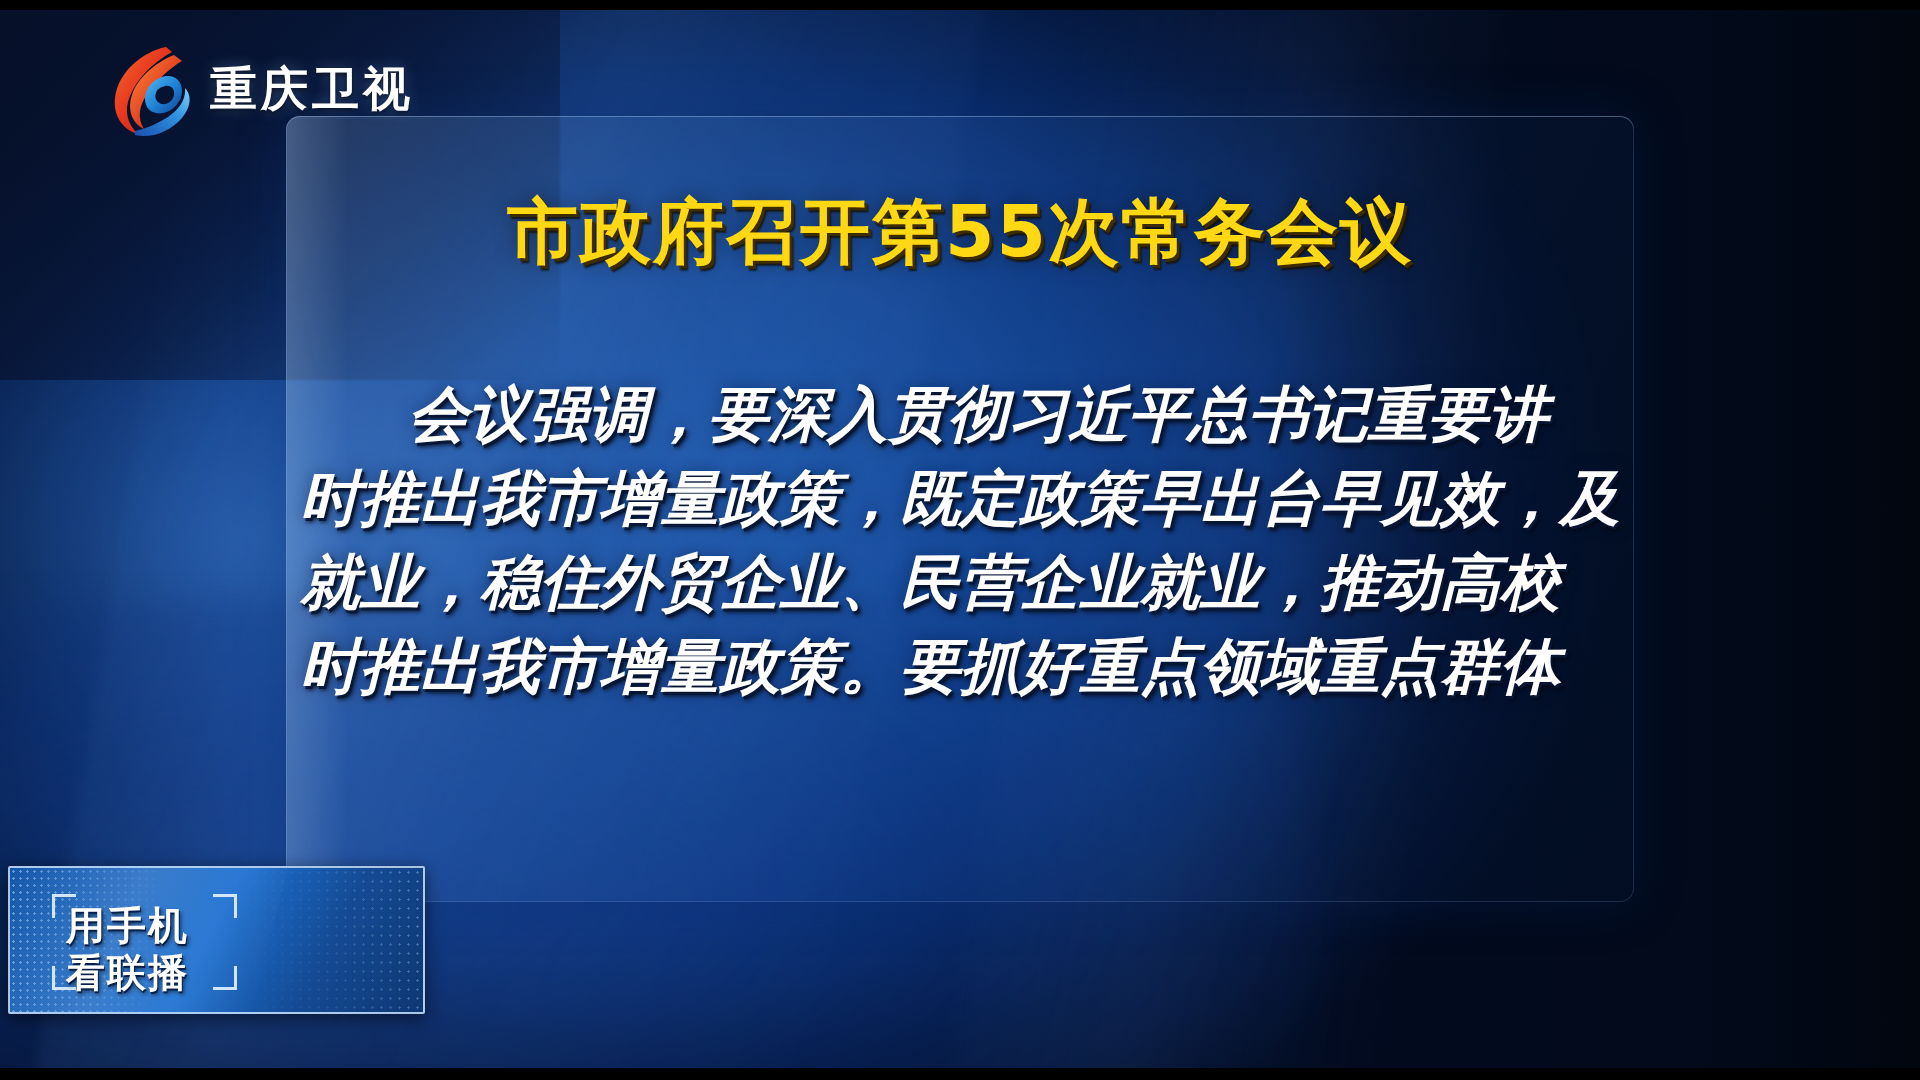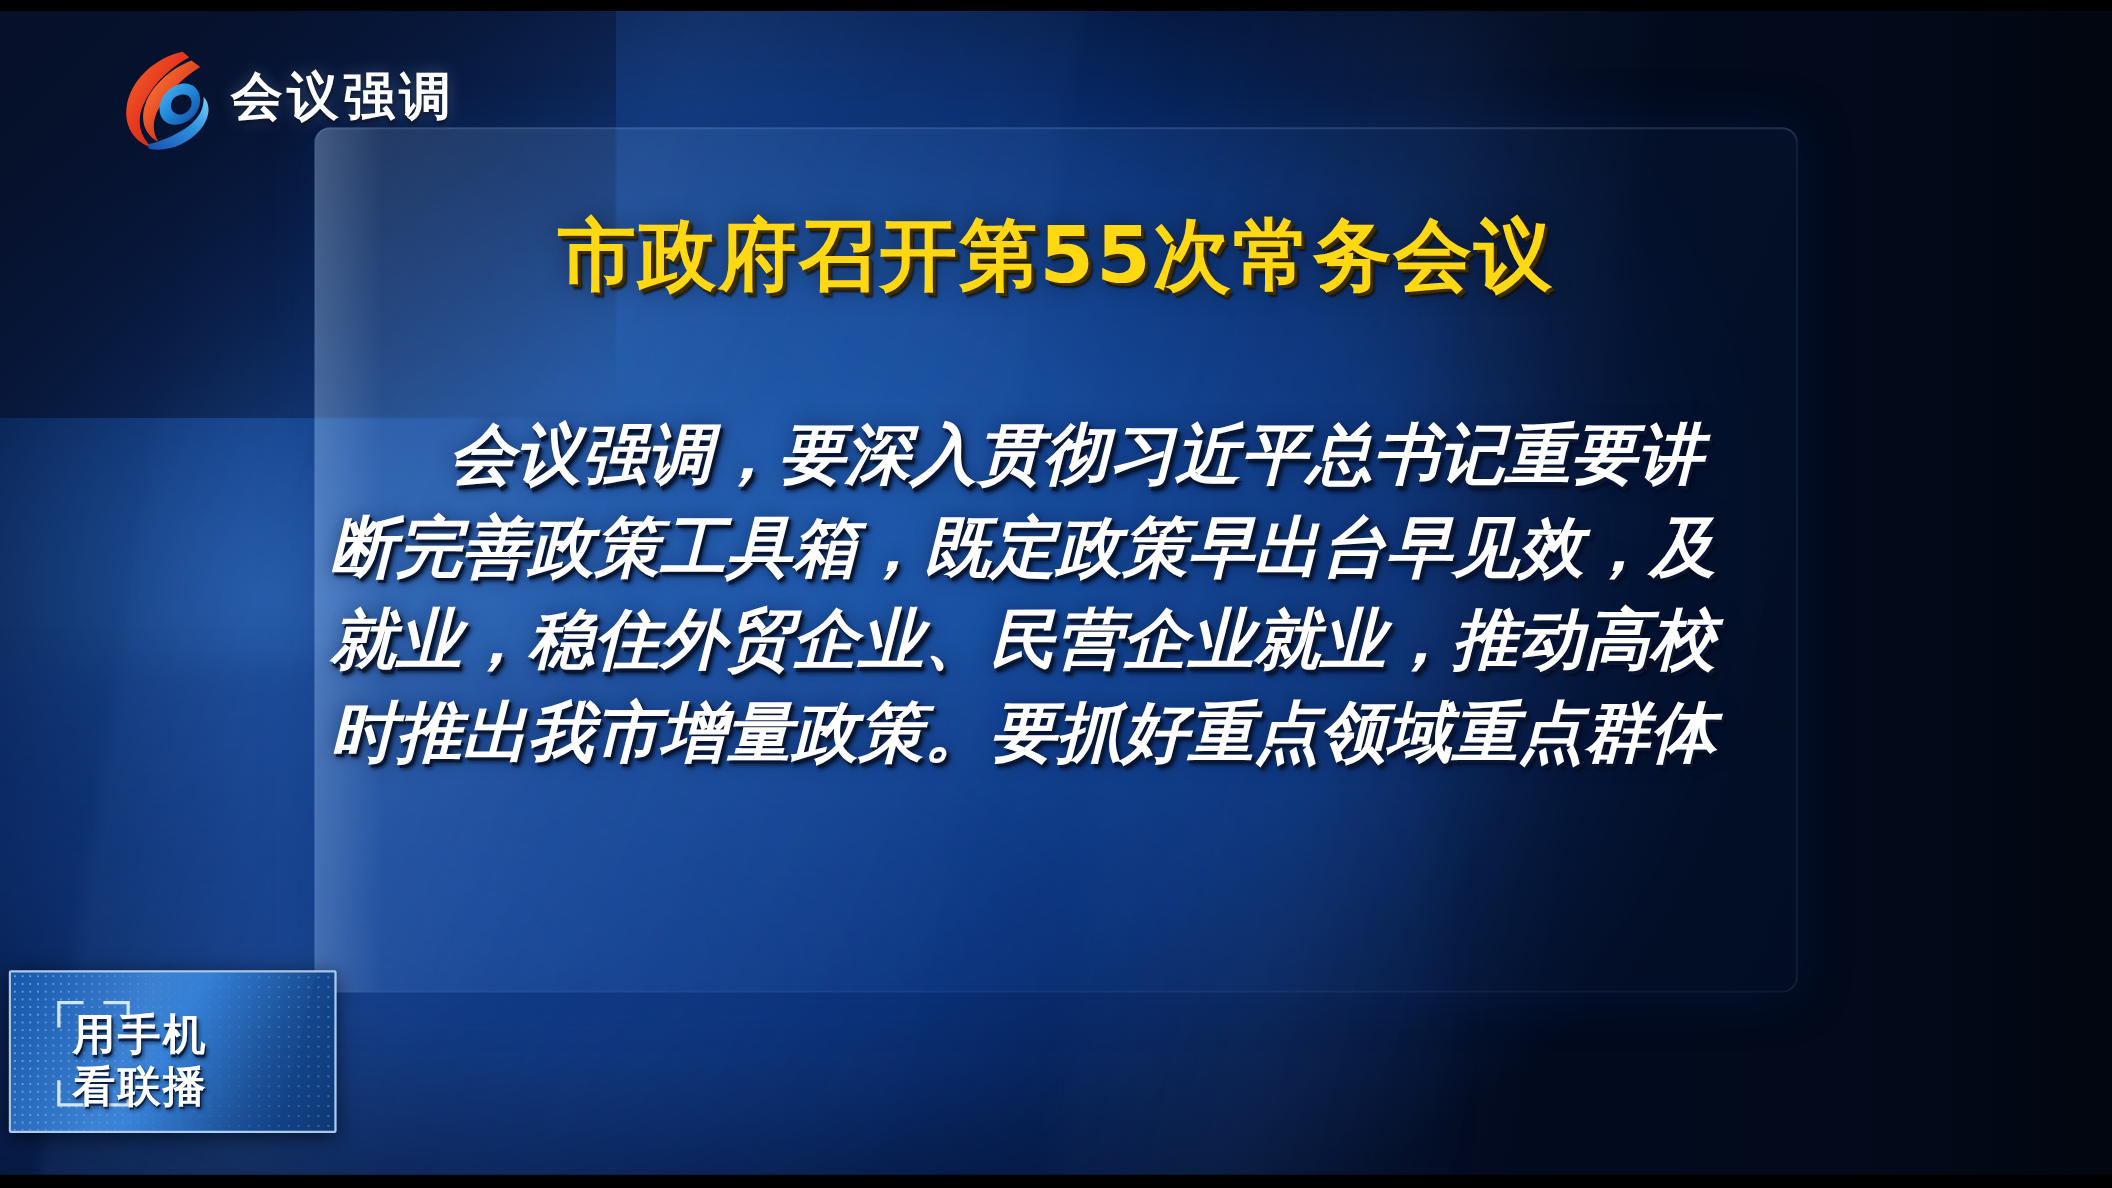--- a/index.html
+++ b/index.html
@@ -141,22 +141,22 @@
   #body-copy .line{
     display:block;
     white-space:nowrap;
     font-style:italic;
   }
   #body-copy .line.indent{ text-indent:108px; }
 
   
   #promo-box{
     position:absolute;
-    left:8px; bottom:50px;
-    width:298px; height:148px;
+    left:8px; bottom:66px;
+    width:417px; height:148px;
     z-index:50;
     border:2px solid rgba(210,232,255,.80);
     border-radius:2px;
     background:
       linear-gradient(118deg,#1456a8 0%,#1a63bd 28%,#1d6fd0 48%,#144a93 74%,#0e3773 100%);
     box-shadow:0 4px 18px rgba(0,0,0,.55);
     overflow:hidden;
     padding-left:25px;
   }
   .promo-dots{
@@ -237,28 +237,28 @@
         <path d="M62 9 C38 14 14 34 11 60 C9 78 19 92 34 96 C23 86 20 72 26 58 C33 41 48 25 68 14 Z" fill="url(#gRed)"></path>
 
         <path d="M70 17 C50 25 33 41 28 57 C23 72 28 85 40 91 C33 80 35 67 44 55 C53 42 66 30 78 23 Z" fill="url(#gRed2)"></path>
 
         <path d="M31 97 C46 101 66 94 78 80 C87 69 88 57 81 50 C82 61 76 71 64 79 C53 86 41 91 31 93 Z" fill="url(#gBlue2)"></path>
 
         <path d="M62 38 C50 40 41 50 41 61 C41 71 49 77 59 75 C70 73 78 63 78 53 C78 43 71 37 62 38 Z
                  M61 48 C67 47 71 51 70 57 C69 63 63 67 58 66 C53 65 50 60 52 55 C53 51 57 49 61 48 Z" fill="url(#gBlue)"></path>
       </svg>
     </span>
-    <span class="logo-text">会议强调</span>
+    <span class="logo-text">重庆卫视</span>
   </div>
 
   <div id="headline">市政府召开第55次常务会议</div>
 
   <div id="body-copy">
     <span class="line indent">会议强调，要深入贯彻习近平总书记重要讲</span>
-    <span class="line">断完善政策工具箱，既定政策早出台早见效，及</span>
+    <span class="line">时推出我市增量政策，既定政策早出台早见效，及</span>
     <span class="line">就业，稳住外贸企业、民营企业就业，推动高校</span>
     <span class="line">时推出我市增量政策。要抓好重点领域重点群体</span>
   </div>
 
   <div id="promo-box">
     <div class="promo-dots"></div>
     <div class="promo-dots right"></div>
     <div class="promo-sheen"></div>
     <span class="promo-bracket tl"></span>
     <span class="promo-bracket tr"></span>

